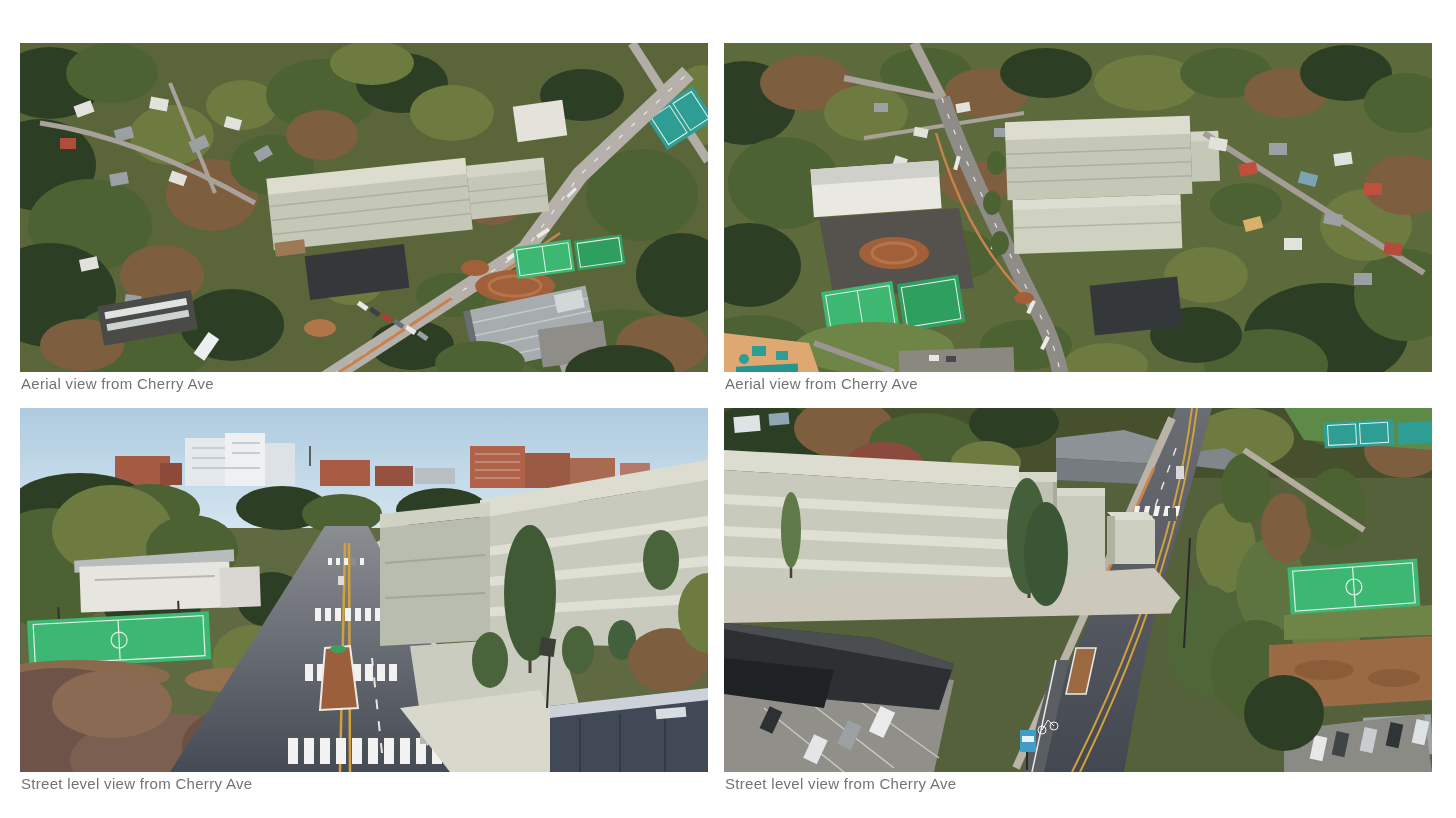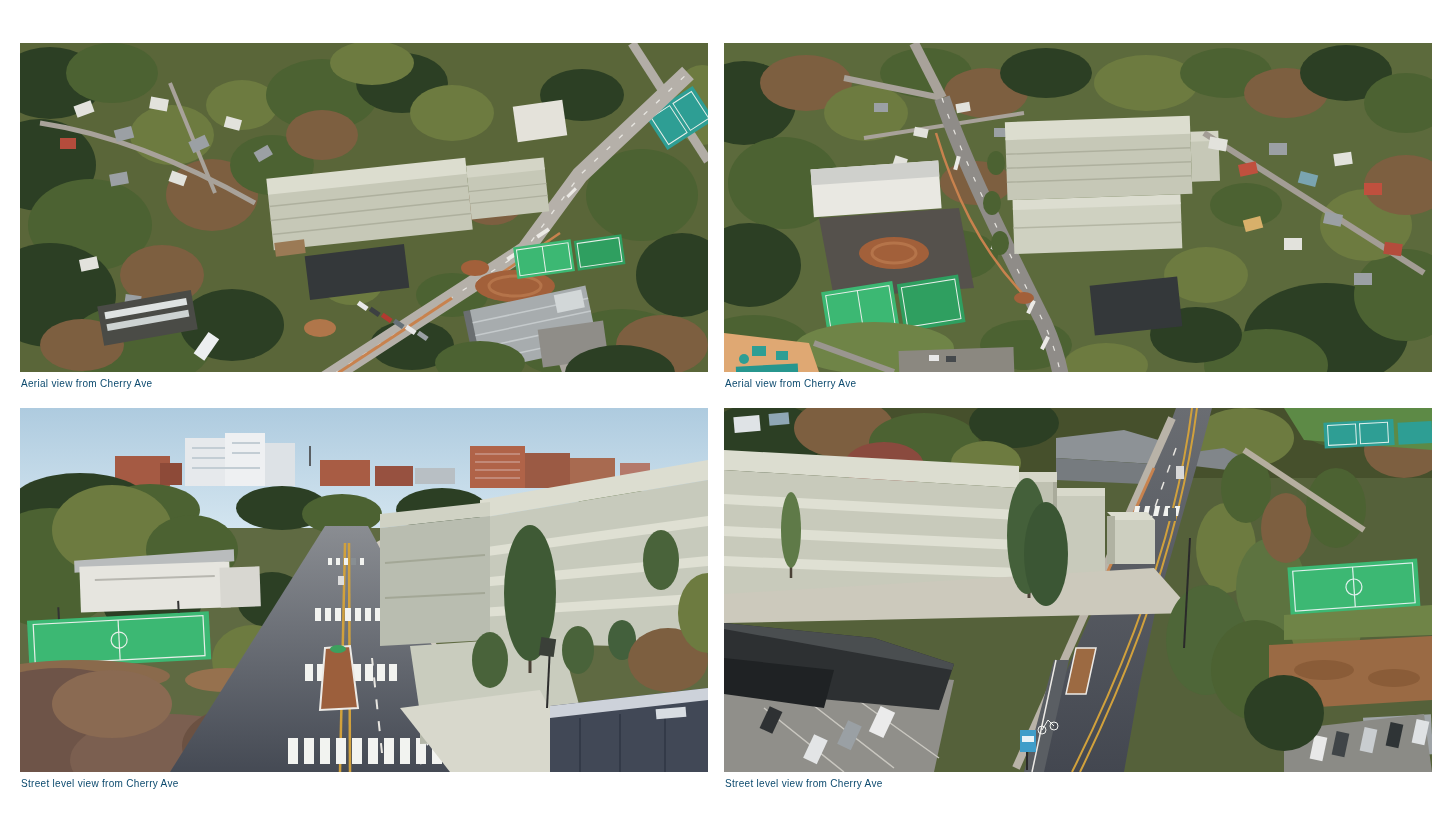--- a/index.html
+++ b/index.html
@@ -4,22 +4,22 @@
 <style>
   html,body{margin:0;padding:0;background:#ffffff;}
   body{width:1456px;height:818px;position:relative;overflow:hidden;
        font-family:"Liberation Sans",sans-serif;}
   .fig{position:absolute;overflow:hidden;background:#6a7342;}
   .fig svg{display:block;width:100%;height:100%;}
   #fig-aerial-left {left:20px; top:43px; width:688px; height:329px;}
   #fig-aerial-right{left:724px;top:43px; width:708px; height:329px;}
   #fig-street-left {left:20px; top:408px;width:688px; height:364px;}
   #fig-street-right{left:724px;top:408px;width:708px; height:364px;}
-  .caption{position:absolute;height:17px;font-size:10px;line-height:17px;
-           color:#0c4a6e;letter-spacing:.3px;white-space:nowrap;}
+  .caption{position:absolute;height:17px;font-size:15px;line-height:17px;
+           color:#737373;letter-spacing:.3px;white-space:nowrap;}
   #cap-aerial-left {left:21px; top:375px;}
   #cap-aerial-right{left:725px;top:375px;}
   #cap-street-left {left:21px; top:775px;}
   #cap-street-right{left:725px;top:775px;}
   
   .tD{fill:#2c3f24}.tM{fill:#4c6232}.tO{fill:#6d7b40}
   .tB{fill:#7d5f40}.tP{fill:#6e5448}
   .mTop{fill:#dcddcf}.mFace{fill:#c6c8b7}
   .court{fill:#3cb873}.court2{fill:#2f9f60}.teal{fill:#2e9e94}
   .dirt{fill:#a2603a}.sand{fill:#dfa873}.dark{fill:#34383a}

